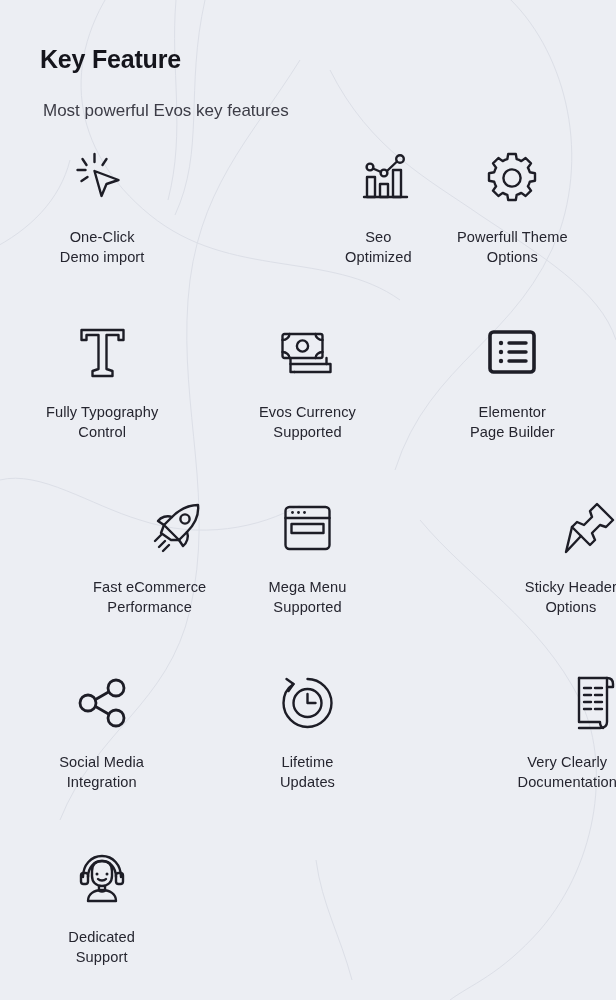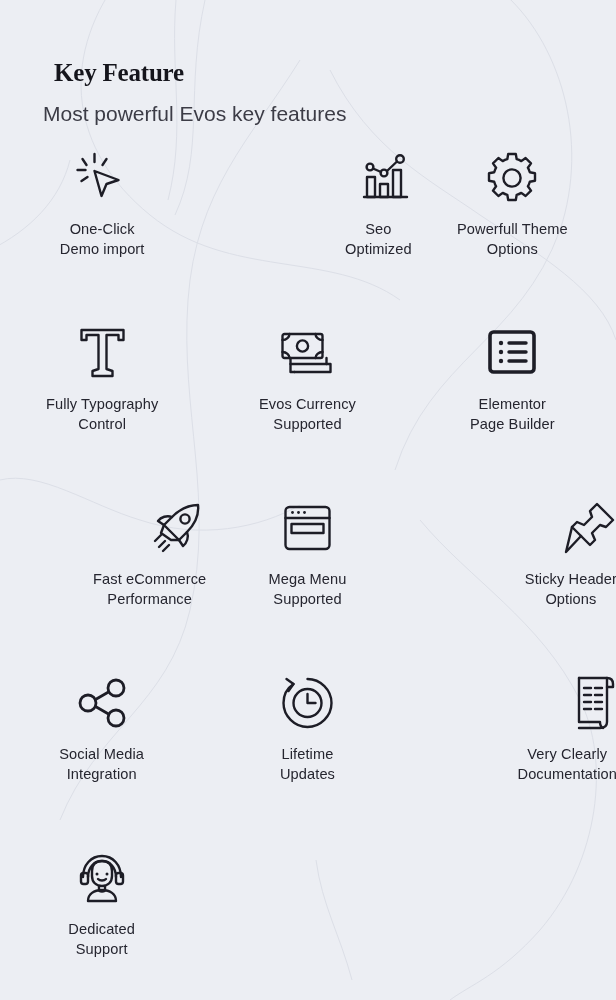--- a/index.html
+++ b/index.html
@@ -27,34 +27,34 @@
     height: 1000px;
     box-sizing: border-box;
   }
   .header {
     position: absolute;
     left: 40px;
     top: 44px;
     width: 520px;
   }
   .title {
-    margin: 14px;
-    font-family: Liberation Serif, serif;
+    margin: 0;
+    font-family: Liberation Sans, sans-serif;
     font-size: 25px;
     font-weight: bold;
     letter-spacing: -0.2px;
     color: #15151c;
     line-height: 1.2;
   }
   .subtitle {
     margin: 0;
     position: absolute;
     left: 3px;
     top: 56px;
-    font-size: 21px;
+    font-size: 17px;
     font-weight: normal;
     color: #3c3c46;
     line-height: 1.3;
     white-space: nowrap;
   }
   .grid {
     position: absolute;
     left: 0;
     top: 140px;
     width: 616px;
@@ -71,21 +71,21 @@
   .feature .icon-wrap {
     height: 76px;
     display: flex;
     align-items: center;
     justify-content: center;
   }
   .feature svg {
     display: block;
   }
   .feature .label {
-    margin-top: 3px;
+    margin-top: 11px;
     text-align: center;
     font-size: 14.6px;
     line-height: 20px;
     color: #25252f;
     letter-spacing: 0.1px;
     font-family: "Liberation Sans", sans-serif;
     white-space: pre-line;
   }
   
   .col-1 { transform: translateX(-0.5px); }

